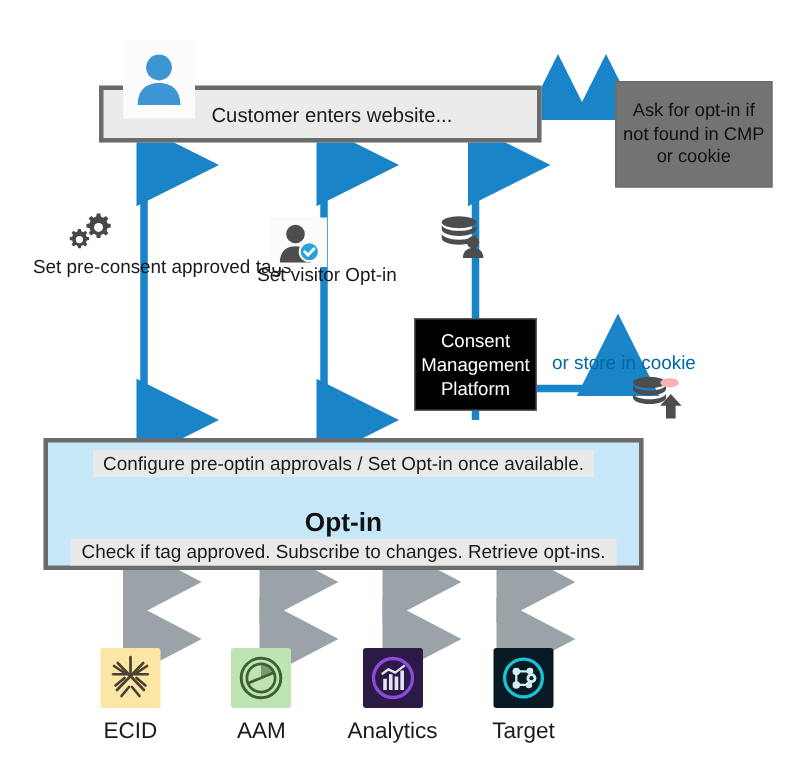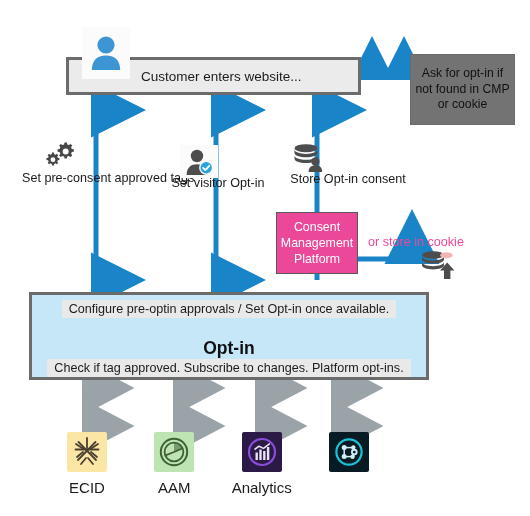--- a/index.html
+++ b/index.html
@@ -83,35 +83,35 @@
     width: 38px; height: 33px;
     background: #fbfbfb;
     display: flex; align-items: center; justify-content: center;
   }
   #icon-store { left: 290px; top: 143px; width: 36px; height: 30px; }
 
   
   #cmp-box {
     left: 276px; top: 212px;
     width: 82px; height: 62px;
-    background: #ec4899;
+    background: #000000;
     border: 1.5px solid #5a5a5a;
     box-sizing: border-box;
     color: #ffffff;
     font-size: 12.4px;
     line-height: 16px;
     text-align: center;
     display: flex;
     align-items: center;
     justify-content: center;
   }
   #label-or-store-cookie {
     left: 368px; top: 235px;
     font-size: 12.6px;
-    color: #ec4899;
+    color: #0369a1;
     white-space: nowrap;
   }
   #icon-cookie-store { left: 418px; top: 250px; width: 36px; height: 28px; }
 
   
   #optin-box {
     left: 29px; top: 292px;
     width: 400px; height: 88px;
     background: #c6e7f8;
     border: 3px solid #6b6b6b;
@@ -263,42 +263,41 @@
     <svg width="36" height="30" viewBox="0 0 36 30">
       <g fill="#4d4d4d">
         <ellipse cx="16" cy="5.2" rx="11.5" ry="4.0"></ellipse>
         <path d="M4.5 6.6 C4.5 9.0 9.6 10.9 16 10.9 C22.4 10.9 27.5 9.0 27.5 6.6 L27.5 10.0 C27.5 12.4 22.4 14.3 16 14.3 C9.6 14.3 4.5 12.4 4.5 10.0 Z"></path>
         <path d="M4.5 12.5 C4.5 14.9 9.6 16.8 16 16.8 C22.4 16.8 27.5 14.9 27.5 12.5 L27.5 15.8 C27.5 18.2 22.4 20.1 16 20.1 C9.6 20.1 4.5 18.2 4.5 15.8 Z"></path>
         <circle cx="25.4" cy="18.6" r="4.1"></circle>
         <path d="M18.6 29 C18.6 24.3 21.6 22.3 25.4 22.3 C29.2 22.3 32.2 24.3 32.2 29 Z"></path>
       </g>
     </svg>
   </div>
-  <div class="abs step-label" id="label-store">Store Opt-in consent</div>
 
   <div class="abs" id="cmp-box">Consent Management Platform</div>
 
   <div class="abs" id="label-or-store-cookie">or store in cookie</div>
 
   <div class="abs" id="icon-cookie-store">
     <svg width="38" height="30" viewBox="0 0 38 30">
       <g fill="#4d4d4d">
         <ellipse cx="15" cy="5.0" rx="11.0" ry="3.8"></ellipse>
         <path d="M4.0 6.2 C4.0 8.5 8.9 10.4 15 10.4 C21.1 10.4 26.0 8.5 26.0 6.2 L26.0 9.4 C26.0 11.7 21.1 13.6 15 13.6 C8.9 13.6 4.0 11.7 4.0 9.4 Z"></path>
         <path d="M4.0 12.0 C4.0 14.3 8.9 16.2 15 16.2 C21.1 16.2 26.0 14.3 26.0 12.0 L26.0 15.2 C26.0 17.5 21.1 19.4 15 19.4 C8.9 19.4 4.0 17.5 4.0 15.2 Z"></path>
         <path d="M26.0 29 L26.0 20.5 L22.0 20.5 L29.2 12.6 L36.4 20.5 L32.4 20.5 L32.4 29 Z"></path>
       </g>
       <ellipse cx="28.4" cy="5.2" rx="6.2" ry="3.0" fill="#f4b3b3"></ellipse>
     </svg>
   </div>
 
   <div class="abs" id="optin-box">
     <div class="optin-sub">Configure pre-optin approvals / Set Opt-in once available.</div>
     <div id="optin-title">Opt-in</div>
-    <div class="optin-sub">Check if tag approved. Subscribe to changes. Platform opt-ins.</div>
+    <div class="optin-sub">Check if tag approved. Subscribe to changes. Retrieve opt-ins.</div>
   </div>
 
   <div class="abs" id="products-row">
 
     <div class="product">
       <div class="product-tile tile-ecid">
         <svg width="34" height="34" viewBox="0 0 34 34">
           <g stroke="#4a4031" stroke-width="1.8" fill="none" stroke-linecap="round">
             <path d="M17 3 L17 13"></path>
             <path d="M6 9 L13.5 14 M28 9 L20.5 14"></path>
@@ -354,17 +353,18 @@
           <g fill="#cfeff5">
             <circle cx="12.2" cy="12.6" r="2.5"></circle>
             <circle cx="12.2" cy="21.6" r="2.5"></circle>
             <circle cx="21.3" cy="12.4" r="2.2"></circle>
             <circle cx="20.6" cy="21.7" r="2.2"></circle>
           </g>
           <circle cx="22.3" cy="17.1" r="3.3" fill="#cfeff5"></circle>
           <circle cx="22.3" cy="17.1" r="1.4" fill="#081a23"></circle>
         </svg>
       </div>
+      <div class="product-label">Target</div>
     </div>
 
   </div>
 
 </div>
 
 </body></html>

